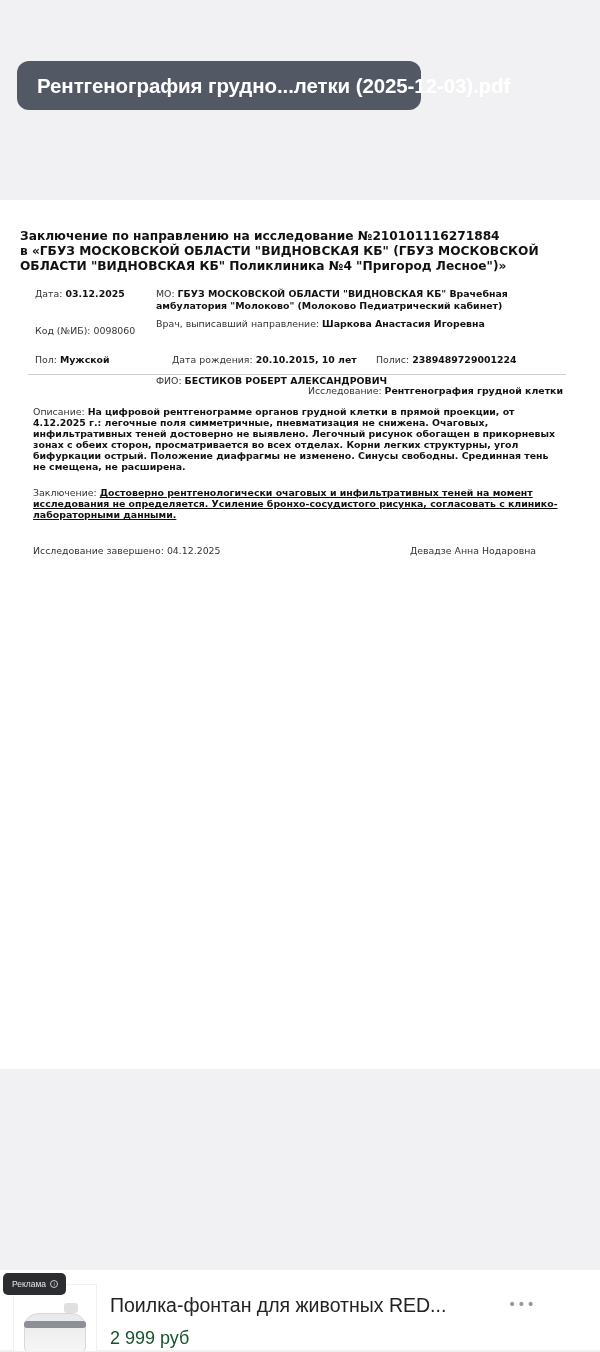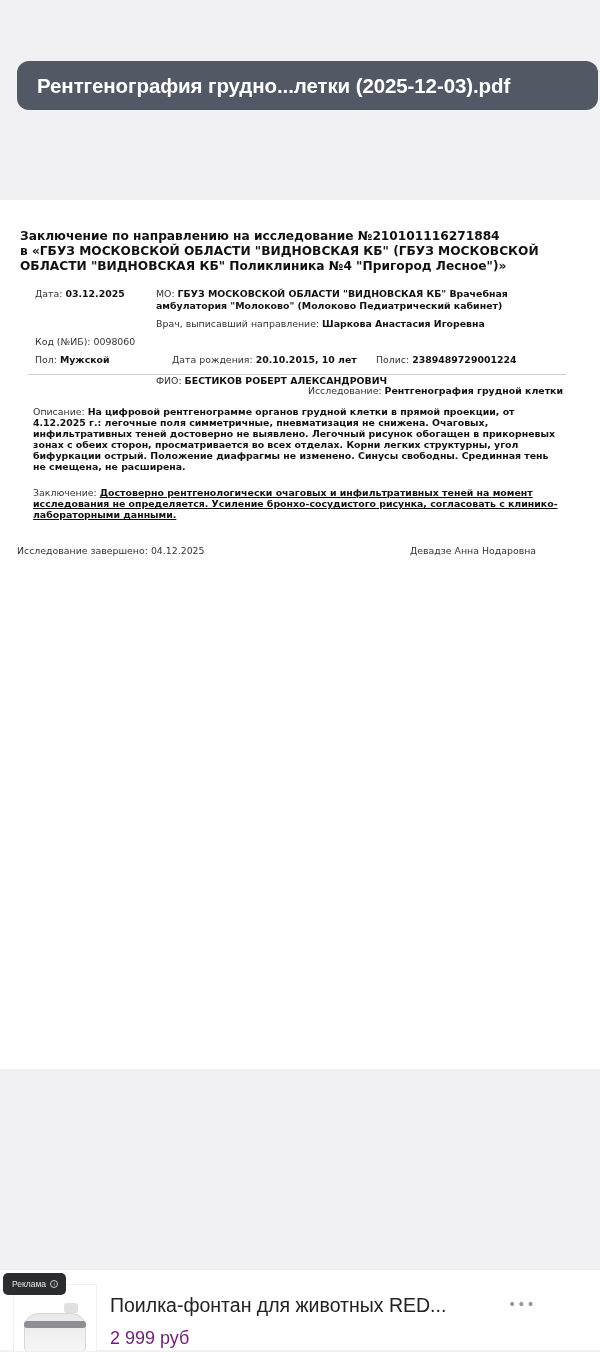--- a/index.html
+++ b/index.html
@@ -5,21 +5,21 @@
     * { box-sizing: border-box; margin: 0; padding: 0; }
     html, body { width: 600px; height: 1352px; overflow: hidden; }
     body {
       background: #f1f1f3;
       font-family: "DejaVu Sans", sans-serif;
       position: relative;
     }
     .file-chip {
       position: absolute;
       left: 17px; top: 61px;
-      width: 581px; height: 49px;
+      width: 404px; height: 49px;
       background: #535865;
       border-radius: 12px;
       color: #ffffff;
       font-family: "Liberation Sans", sans-serif;
       font-size: 20.5px;
       font-weight: bold;
       line-height: 49px;
       padding-left: 20px;
       white-space: nowrap;
       letter-spacing: -0.1px;
@@ -105,21 +105,21 @@
     .ad-title {
       position: absolute; left: 110px; top: 24px;
       font-family: "Liberation Sans", sans-serif;
       font-size: 19.5px; color: #222;
       white-space: nowrap;
       text-align: right;
     }
     .ad-price {
       position: absolute; left: 110px; top: 58px;
       font-family: "Liberation Sans", sans-serif;
-      font-size: 18px; color: #701a75;
+      font-size: 18px; color: #14532d;
     }
     .ad-more {
       position: absolute; left: 508px; top: 26px;
       font-size: 14px; color: #999; letter-spacing: 1px;
       cursor: pointer;
     }
   </style>
 </head>
 <body>
 
@@ -139,21 +139,21 @@
   </div>
 
   <div class="small wrap" style="left:156px; top:88px; width:390px;">
     <span class="lbl">МО: </span><span class="val">ГБУЗ МОСКОВСКОЙ ОБЛАСТИ "ВИДНОВСКАЯ КБ" Врачебная амбулатория "Молоково" (Молоково Педиатрический кабинет)</span>
   </div>
 
   <div class="small" style="left:156px; top:118px;">
     <span class="lbl">Врач, выписавший направление: </span><span class="val">Шаркова Анастасия Игоревна</span>
   </div>
 
-  <div class="small" style="left:35px; top:136px;">
+  <div class="small" style="left:35px; top:125px;">
     <span class="lbl">Код (№ИБ): </span><span class="lbl">0098060</span>
   </div>
 
   <div class="small" style="left:156px; top:136px;margin-top:39px;">
     <span class="lbl">ФИО: </span><span class="val">БЕСТИКОВ РОБЕРТ АЛЕКСАНДРОВИЧ</span>
   </div>
 
   <div class="small" style="left:35px; top:154px;">
     <span class="lbl">Пол: </span><span class="val">Мужской</span>
   </div>
@@ -173,21 +173,21 @@
   </div>
 
   <div class="para" style="top:206px;">
     <span class="lbl">Описание: </span><span class="val">На цифровой рентгенограмме органов грудной клетки в прямой проекции, от 4.12.2025 г.: легочные поля симметричные, пневматизация не снижена. Очаговых, инфильтративных теней достоверно не выявлено. Легочный рисунок обогащен в прикорневых зонах с обеих сторон, просматривается во всех отделах. Корни легких структурны, угол бифуркации острый. Положение диафрагмы не изменено. Синусы свободны. Срединная тень не смещена, не расширена.</span>
   </div>
 
   <div class="para" style="top:287px;">
     <span class="lbl">Заключение: </span><span class="conclusion-text">Достоверно рентгенологически очаговых и инфильтративных теней на момент исследования не определяется. Усиление бронхо-сосудистого рисунка, согласовать с клинико-лабораторными данными.</span>
   </div>
 
-  <div class="small" style="left:17px; top:345px;">
+  <div class="small" style="left:33px; top:345px;">
     <span class="lbl">Исследование завершено: </span><span class="lbl">04.12.2025</span>
   </div>
 
   <div class="small lbl" style="left:410px; top:345px;">Девадзе Анна Нодаровна</div>
 </div>
 
 <div class="ad">
   <div class="ad-badge">
     <span>Реклама</span>
     <span class="info-icon">i</span>

